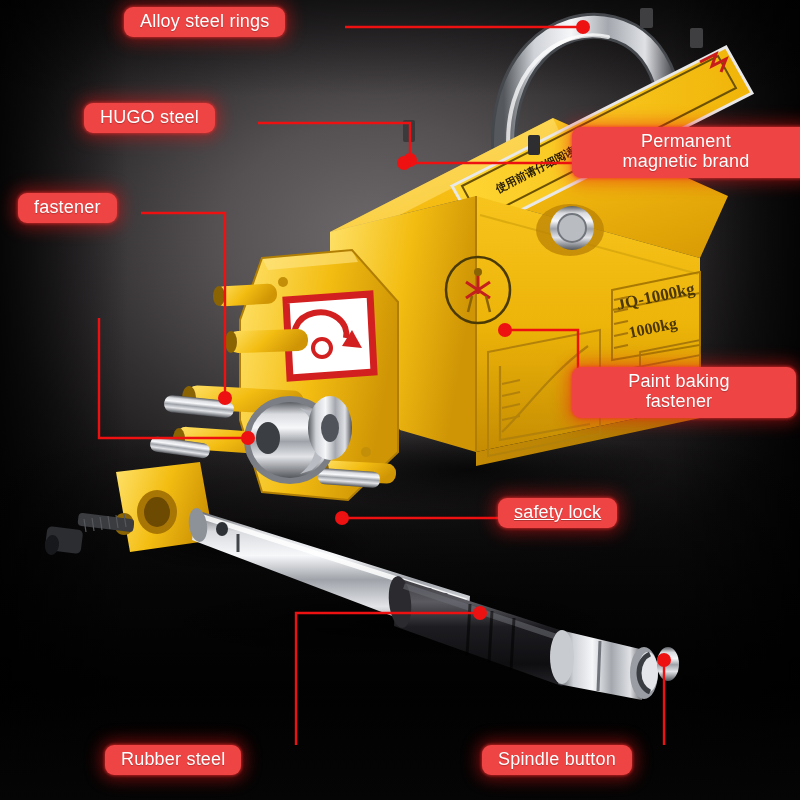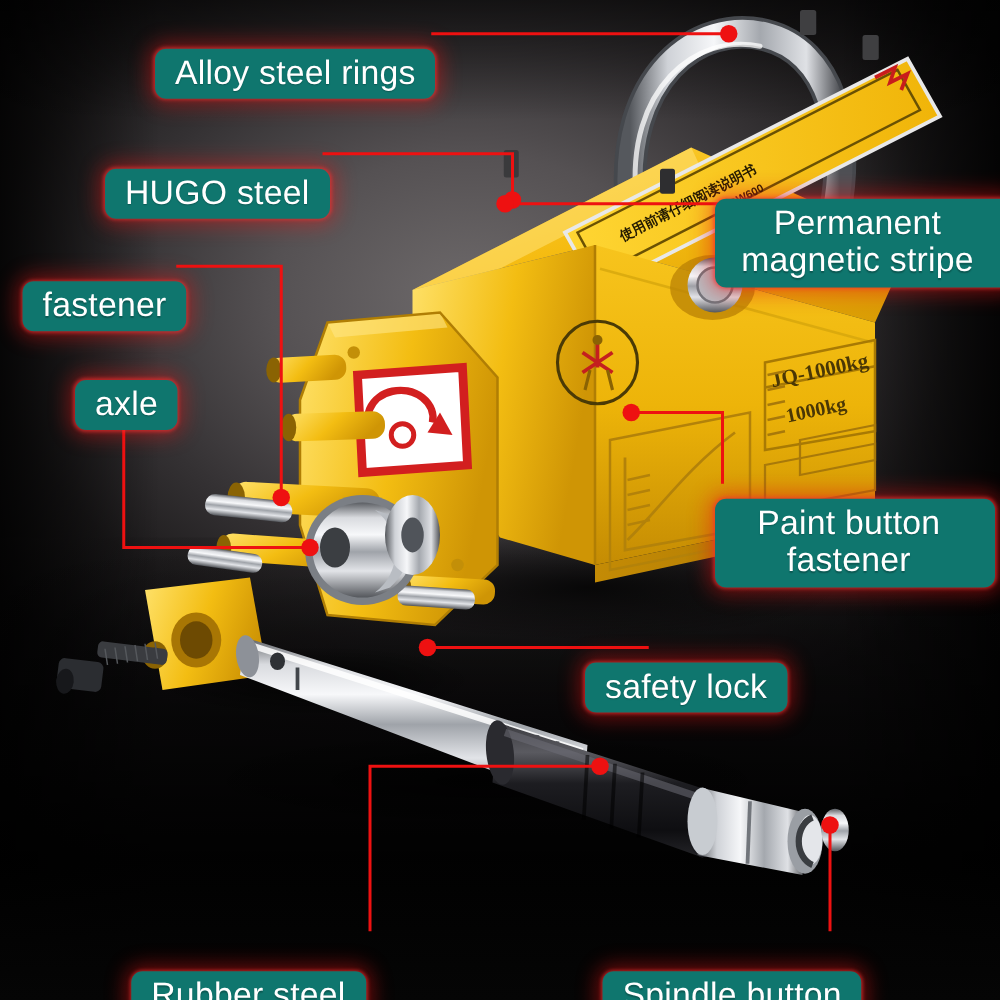--- a/index.html
+++ b/index.html
@@ -27,31 +27,30 @@
     position:absolute;left:0;right:0;top:430px;height:370px;
     background:linear-gradient(to bottom, rgba(26,24,25,.25) 0%, rgba(12,11,12,.9) 45%, #060606 100%);
   }
 
   
   .leadsvg{position:absolute;inset:0;width:800px;height:800px;pointer-events:none;}
 
   
   .chip{
     position:absolute;
-    background:#0f766e;
+    background:#ef4444;
     color:#fff;
     border-radius:9px;
     padding:4px 16px 6px 16px;
-    font-size:27px;
+    font-size:18px;
     line-height:1.12;
     letter-spacing:.2px;
     white-space:nowrap;
     box-shadow:0 0 16px 5px rgba(230,20,20,.45), 0 0 3px 1px rgba(255,60,60,.6);
     text-shadow:0 1px 1px rgba(0,0,0,.25);
-    margin-top:32px;
   }
   .chip.two{white-space:normal;text-align:center;padding:4px 24px 7px 14px;}
 
   
   .art{position:absolute;inset:0;}
 </style>
 </head>
 <body>
 
 <div id="stage">
@@ -333,31 +332,30 @@
       <circle cx="664" cy="660" r="7"></circle>
     </g>
   </svg>
 
   <div class="chip" style="left:124px;top:7px;">Alloy steel rings</div>
 
   <div class="chip" style="left:84px;top:103px;">HUGO steel</div>
 
   <div class="chip" style="left:18px;top:193px;">fastener</div>
 
-  <div class="chip" style="left:60px;top:272px;">axle</div>
 
   <div class="chip two" style="left:572px;top:127px;width:200px;">
     <span>Permanent</span><br>
-    <span>magnetic stripe</span>
+    <span>magnetic brand</span>
   </div>
 
   <div class="chip two" style="left:572px;top:367px;width:186px;">
-    <span>Paint button</span><br>
+    <span>Paint baking</span><br>
     <span>fastener</span>
   </div>
 
-  <div class="chip" style="left:468px;top:498px;">safety lock</div>
+  <div class="chip" style="left:498px;top:498px;text-decoration:underline;">safety lock</div>
 
   <div class="chip" style="left:105px;top:745px;">Rubber steel</div>
 
   <div class="chip" style="left:482px;top:745px;">Spindle button</div>
 
 </div>
 
 </body></html>

